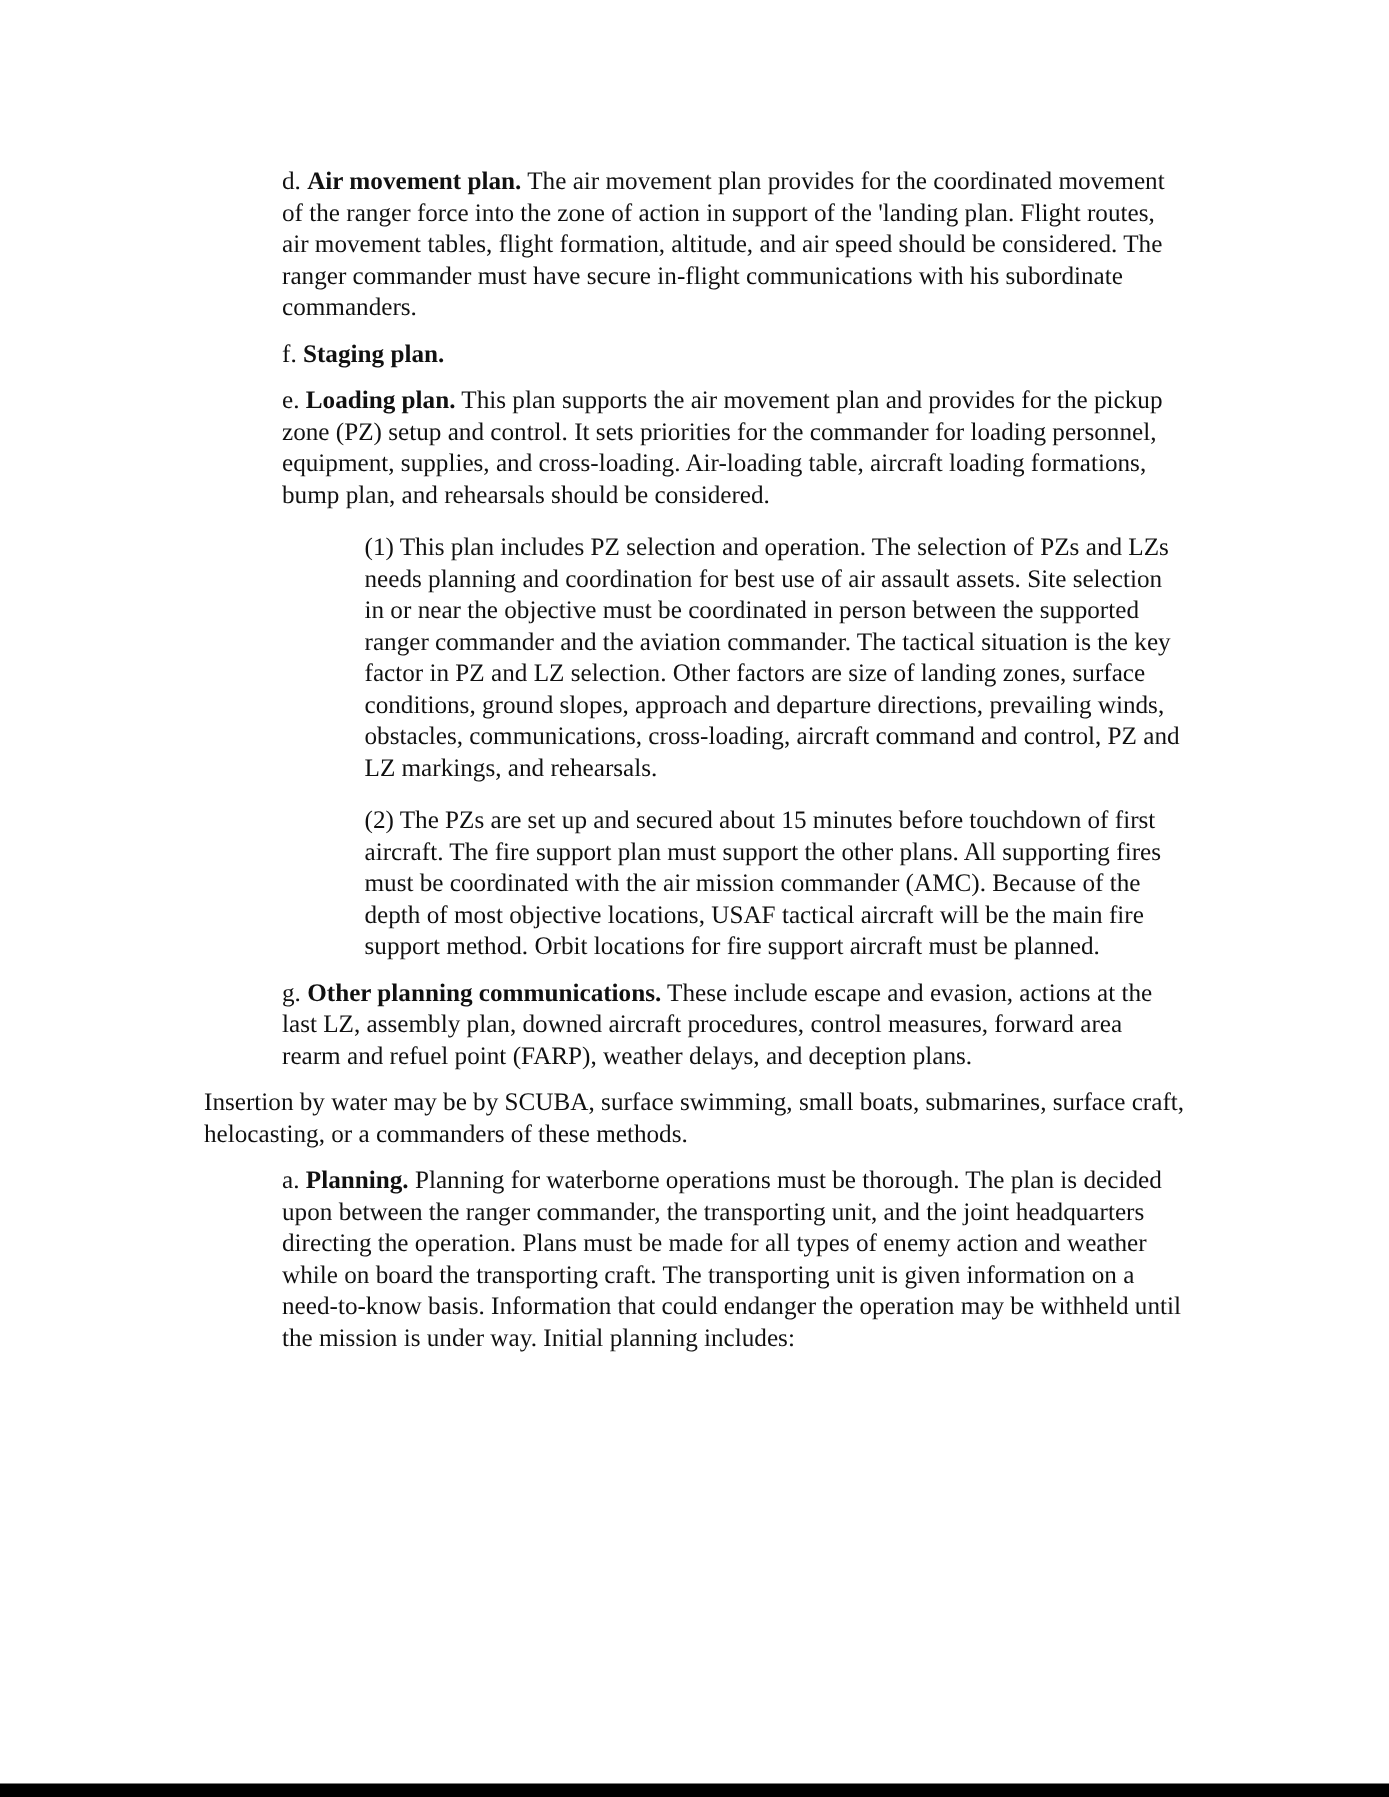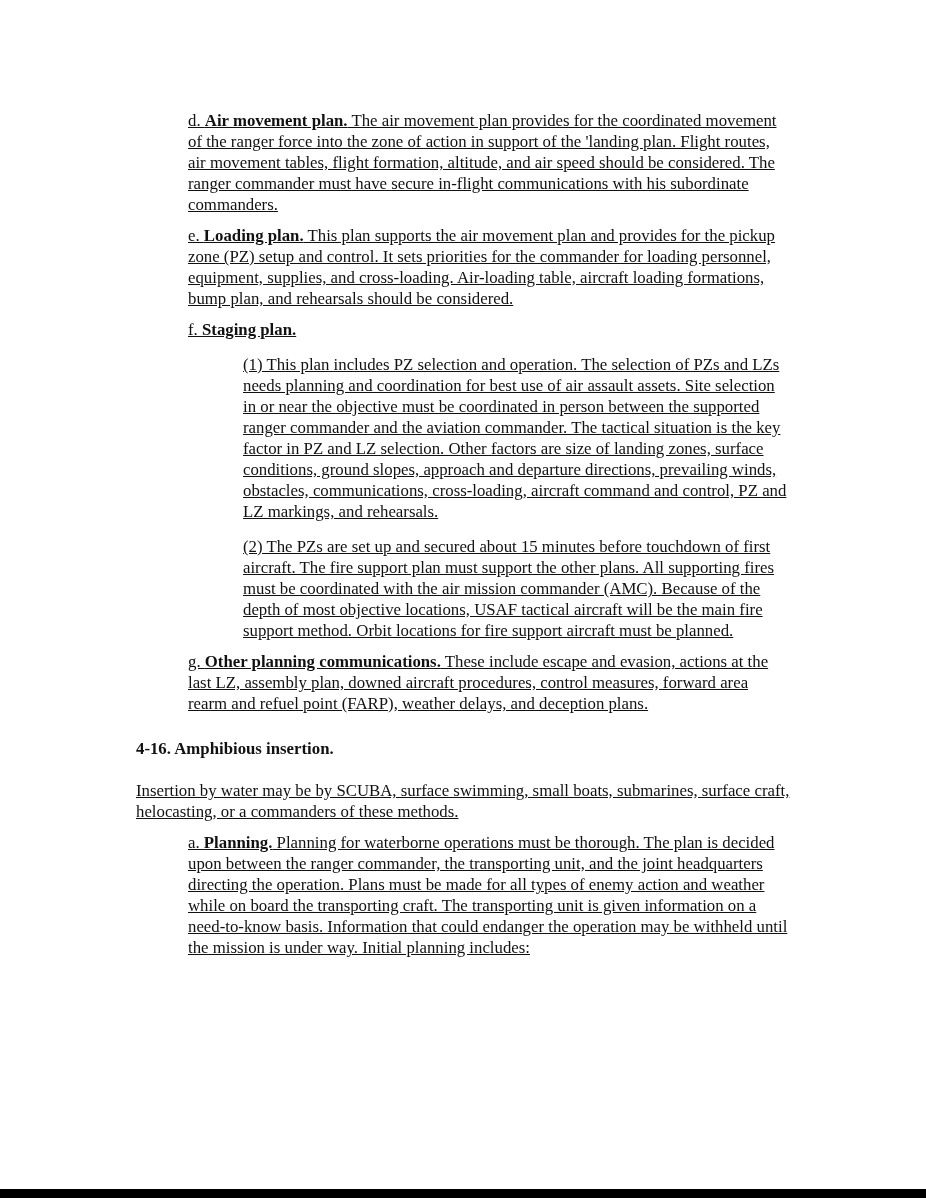--- a/index.html
+++ b/index.html
@@ -15,21 +15,20 @@
   .page {
     position: absolute;
     top: 0; left: 0; right: 0; bottom: 0;
     padding: 110px 136px 0 136px;
     box-sizing: border-box;
   }
   .para {
     font-size: 16.8px;
     line-height: 21px;
     margin: 0 0 10px 0;
-    text-decoration: underline;
   }
   .ind1 { margin-left: 52px; }
   .ind2 { margin-left: 107px; margin-top: 14px; }
   .bold { font-weight: bold; }
   .heading {
     font-size: 16.8px;
     line-height: 21px;
     font-weight: bold;
     margin: 24px 0 21px 0;
   }
@@ -42,31 +41,30 @@
     background: #000000;
   }
 </style>
 </head>
 <body>
 
 <div class="page">
 
   <p class="para ind1"><span>d. </span><span class="bold">Air movement plan.</span><span> The air movement plan provides for the coordinated movement of the ranger force into the zone of action in support of the 'landing plan. Flight routes, air movement tables, flight formation, altitude, and air speed should be considered. The ranger commander must have secure in-flight communications with his subordinate commanders.</span></p>
 
+  <p class="para ind1"><span>f. </span><span class="bold">Staging plan.</span></p>
+
   <p class="para ind1"><span>e. </span><span class="bold">Loading plan.</span><span> This plan supports the air movement plan and provides for the pickup zone (PZ) setup and control. It sets priorities for the commander for loading personnel, equipment, supplies, and cross-loading. Air-loading table, aircraft loading formations, bump plan, and rehearsals should be considered.</span></p>
-
-  <p class="para ind1"><span>f. </span><span class="bold">Staging plan.</span></p>
 
   <p class="para ind2"><span>(1) This plan includes PZ selection and operation. The selection of PZs and LZs needs planning and coordination for best use of air assault assets. Site selection in or near the objective must be coordinated in person between the supported ranger commander and the aviation commander. The tactical situation is the key factor in PZ and LZ selection. Other factors are size of landing zones, surface conditions, ground slopes, approach and departure directions, prevailing winds, obstacles, communications, cross-loading, aircraft command and control, PZ and LZ markings, and rehearsals.</span></p>
 
   <p class="para ind2"><span>(2) The PZs are set up and secured about 15 minutes before touchdown of first aircraft. The fire support plan must support the other plans. All supporting fires must be coordinated with the air mission commander (AMC). Because of the depth of most objective locations, USAF tactical aircraft will be the main fire support method. Orbit locations for fire support aircraft must be planned.</span></p>
 
   <p class="para ind1"><span>g. </span><span class="bold">Other planning communications.</span><span> These include escape and evasion, actions at the last LZ, assembly plan, downed aircraft procedures, control measures, forward area rearm and refuel point (FARP), weather delays, and deception plans.</span></p>
 
-  <p class="heading">4-16. Amphibious insertion.</p>
 
   <p class="para">Insertion by water may be by SCUBA, surface swimming, small boats, submarines, surface craft, helocasting, or a commanders of these methods.</p>
 
   <p class="para ind1"><span>a. </span><span class="bold">Planning.</span><span> Planning for waterborne operations must be thorough. The plan is decided upon between the ranger commander, the transporting unit, and the joint headquarters directing the operation. Plans must be made for all types of enemy action and weather while on board the transporting craft. The transporting unit is given information on a need-to-know basis. Information that could endanger the operation may be withheld until the mission is under way. Initial planning includes:</span></p>
 
 
 </div>
 
 <div class="page-edge"></div>
 

